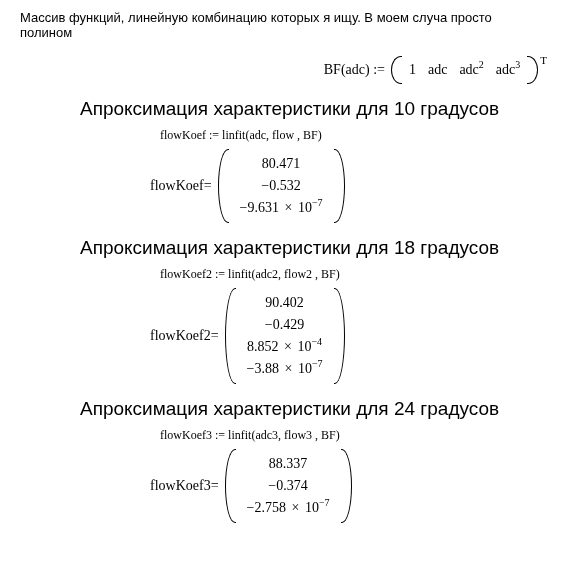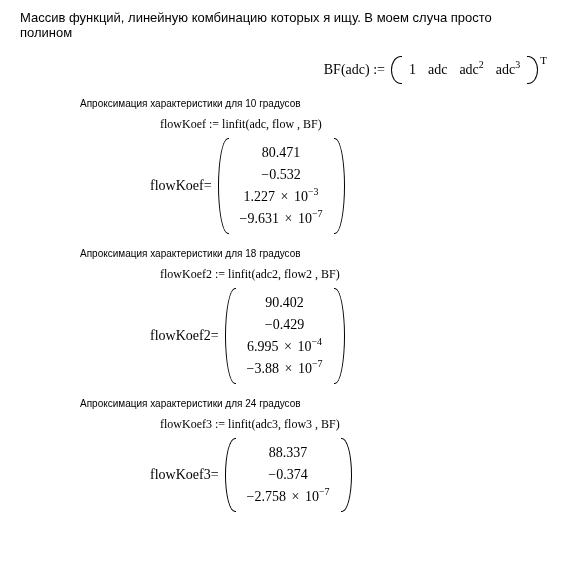--- a/index.html
+++ b/index.html
@@ -10,21 +10,21 @@
     color: #000;
     background: #fff;
     width: 567px;
     box-sizing: border-box;
   }
   .intro {
     font-size: 13px;
     margin-bottom: 16px;
   }
   .approx-label {
-    font-size: 10px;
+    font-size: 19px;
     margin: 8px 0 8px 60px;
   }
   .math-assign {
     font-family: "Times New Roman", serif;
     font-size: 12px;
     margin: 6px 0 6px 140px;
   }
   .matrix-block {
     font-family: "Times New Roman", serif;
     font-size: 14px;
@@ -142,37 +142,36 @@
     <div class="approx-label">Апроксимация характеристики для 10 градусов</div>
     <div class="math-assign">flowKoef  := linfit(adc, flow , BF)</div>
     <div class="matrix-block">
       <span class="matrix-label">flowKoef</span>
       <span class="eq">=</span>
       <span class="paren">
         <span class="paren-left"></span>
         <span class="matrix-col">
           <span class="matrix-cell">80.471</span>
           <span class="matrix-cell">−0.532</span>
-          <span class="matrix-cell"><span>1.227</span><span class="times"> × </span><span>10</span><span class="sup">−3</span></span>
           <span class="matrix-cell"><span>−9.631</span><span class="times"> × </span><span>10</span><span class="sup">−7</span></span>
         </span>
         <span class="paren-right"></span>
       </span>
     </div>
     <div class="approx-label">Апроксимация характеристики для 18 градусов</div>
     <div class="math-assign">flowKoef2 := linfit(adc2, flow2 , BF)</div>
     <div class="matrix-block">
       <span class="matrix-label">flowKoef2</span>
       <span class="eq">=</span>
       <span class="paren">
         <span class="paren-left"></span>
         <span class="matrix-col">
           <span class="matrix-cell">90.402</span>
           <span class="matrix-cell">−0.429</span>
-          <span class="matrix-cell"><span>6.995</span><span class="times"> × </span><span>10</span><span class="sup">−4</span></span>
+          <span class="matrix-cell"><span>8.852</span><span class="times"> × </span><span>10</span><span class="sup">−4</span></span>
           <span class="matrix-cell"><span>−3.88</span><span class="times"> × </span><span>10</span><span class="sup">−7</span></span>
         </span>
         <span class="paren-right"></span>
       </span>
     </div>
     <div class="approx-label">Апроксимация характеристики для 24 градусов</div>
     <div class="math-assign">flowKoef3 := linfit(adc3, flow3 , BF)</div>
     <div class="matrix-block">
       <span class="matrix-label">flowKoef3</span>
       <span class="eq">=</span>

